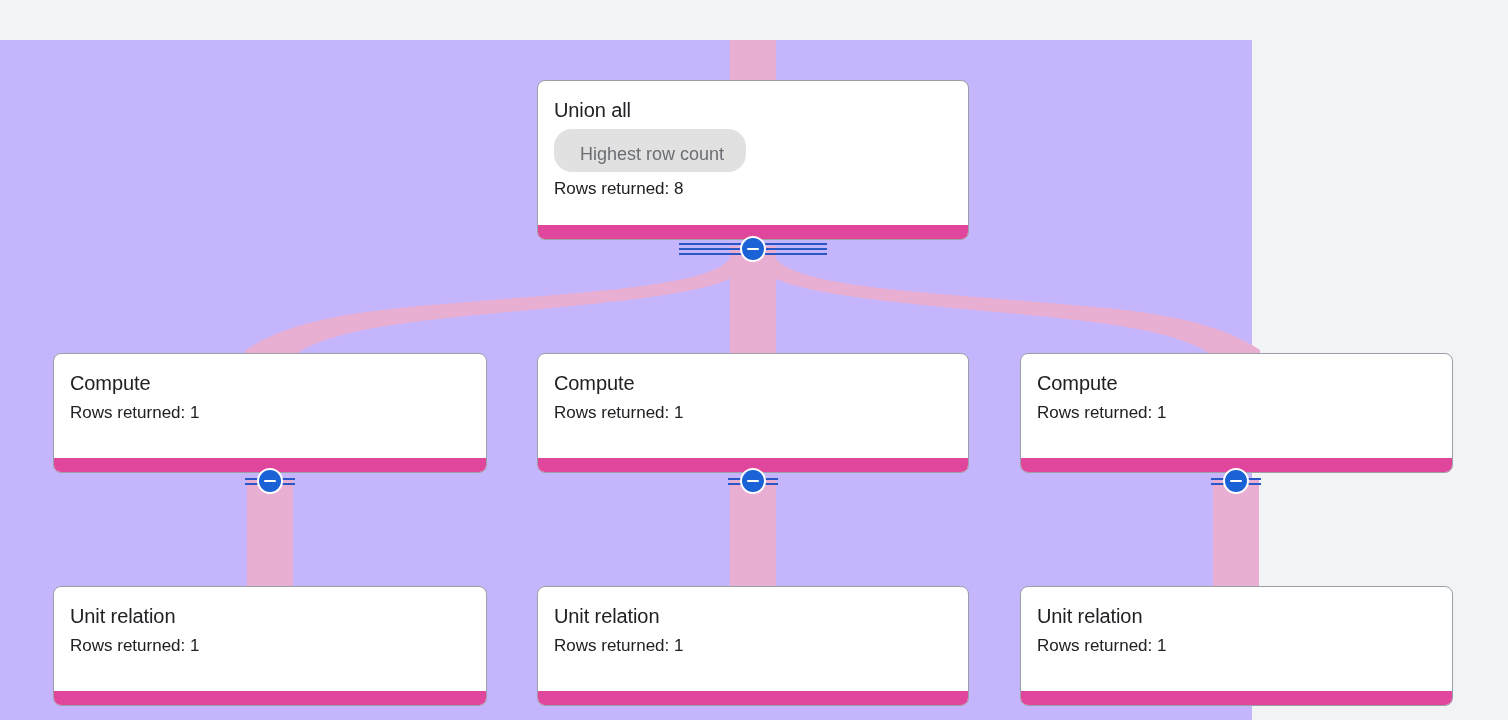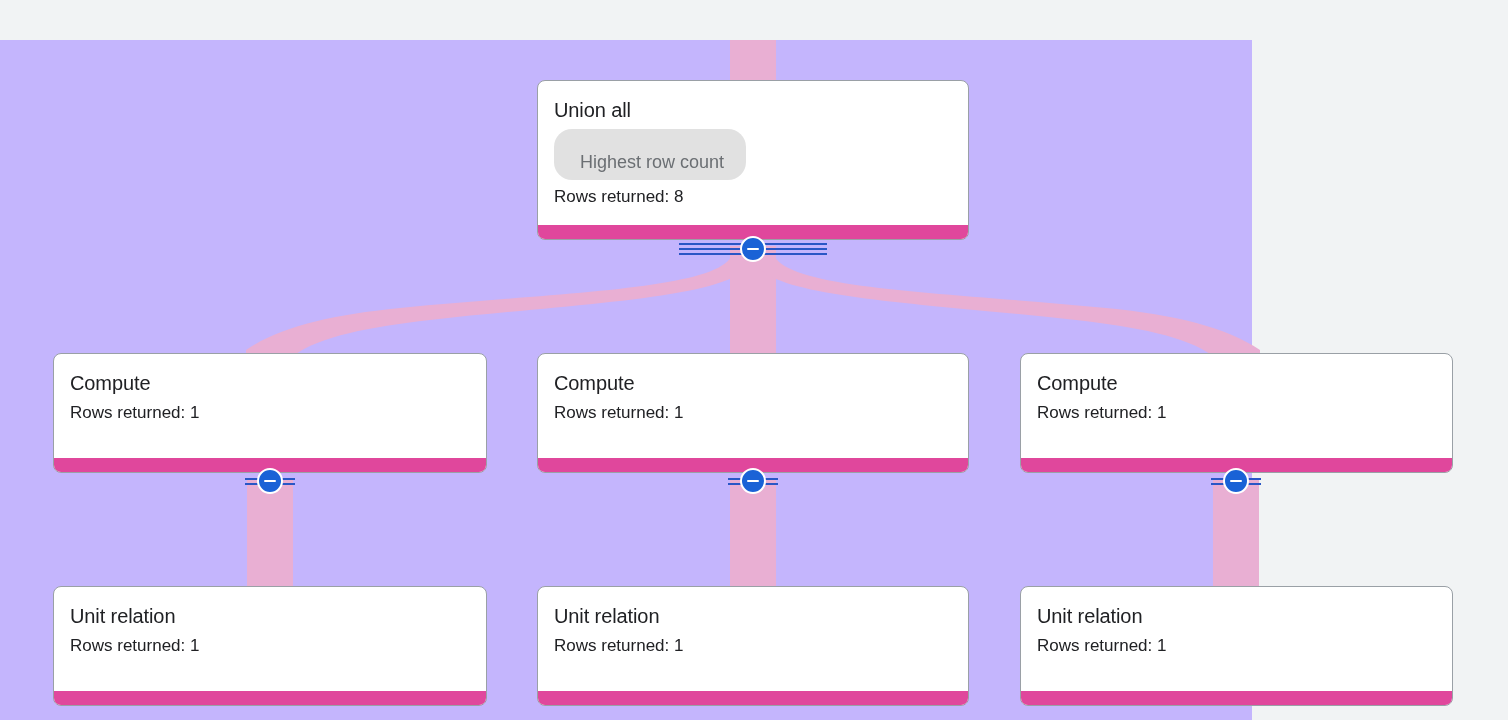--- a/index.html
+++ b/index.html
@@ -54,21 +54,21 @@
   }
   .node-badge-row {
     margin-top: 6px;
   }
   .badge {
     display: inline-block;
     background: #e1e1e1;
     color: #6b6f73;
     font-size: 18px;
     line-height: 22px;
-    padding: 22px 22px 7px 26px;
+    padding: 14px 22px 7px 26px;
     border-radius: 18px;
     white-space: nowrap;
   }
   .node-sub {
     font-size: 17px;
     line-height: 23px;
     color: #202124;
     margin-top: 5px;
     white-space: nowrap;
   }

